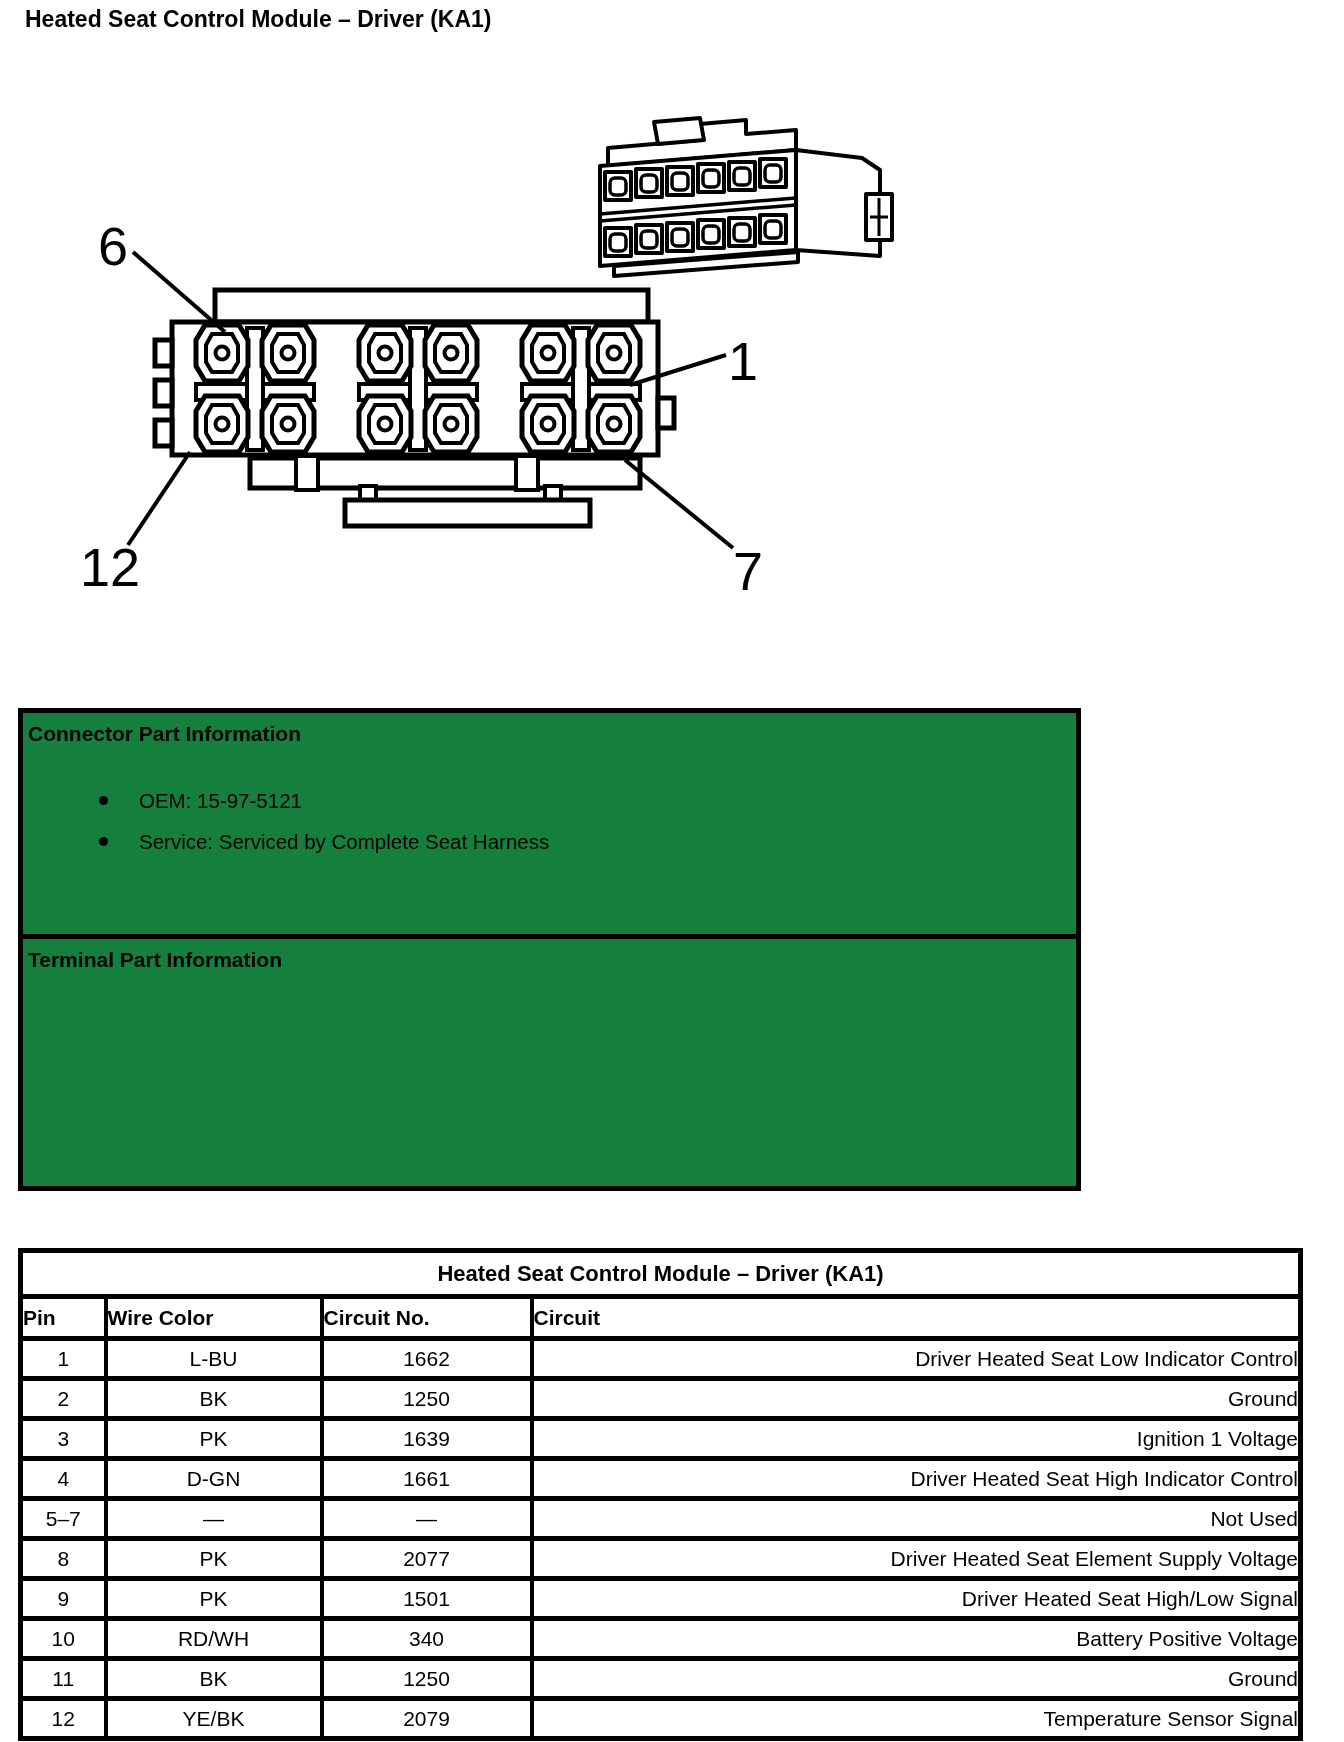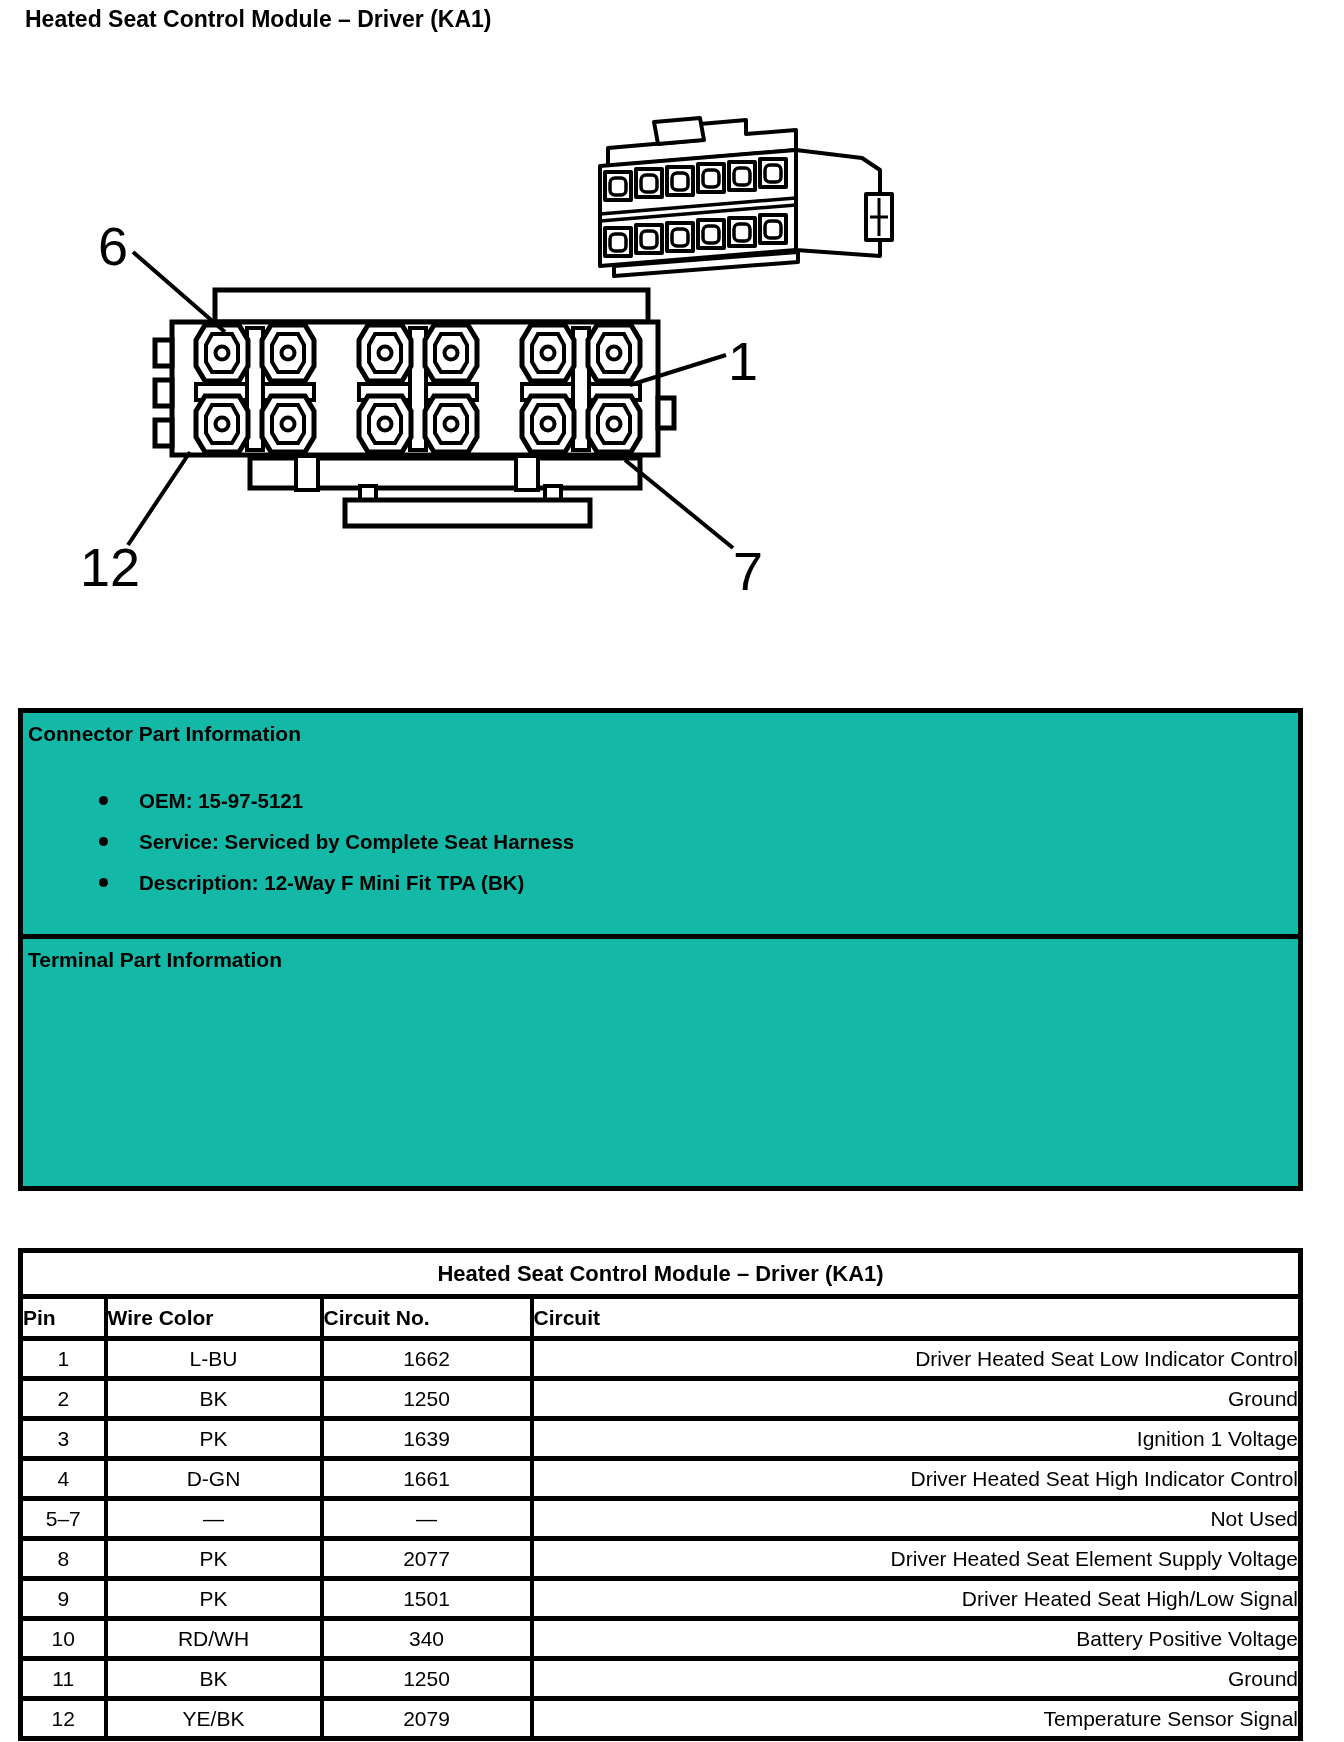--- a/index.html
+++ b/index.html
@@ -28,38 +28,37 @@
   svg .lbl {
     font-family:"Liberation Sans", sans-serif;
     font-size:54px;
     fill:#000;
     stroke:none;
   }
   
   .infobox {
     position:absolute;
     left:18px; top:708px;
-    width:1285px;
+    width:1063px;
     border:5px solid #000;
     box-sizing:border-box;
-    background:#14b8a6;
+    background:#15803d;
   }
   .infosection { box-sizing:border-box; }
   .infosection.first  { height:217px; border-bottom:5px solid #000; }
   .infosection.second { height:238px; }
   .infosection h2 {
     margin:9px 0 0 5px;
     font-size:21px;
     font-weight:bold;
   }
   .infosection ul {
     margin:34px 0 0 0;
     padding:0 4px 0 76px;
     list-style:none;
-    font-weight:bold;
   }
   .infosection li {
     position:relative;
     font-size:20.5px;
     line-height:41px;
     padding-left:40px;
     white-space:nowrap;
   }
   .infosection li::before {
     content:"";
@@ -200,21 +199,20 @@
     <text class="lbl" x="80" y="586">12</text>
     <text class="lbl" x="733" y="590">7</text>
   </svg>
 
   <div class="infobox">
     <div class="infosection first">
       <h2>Connector Part Information</h2>
       <ul>
         <li>OEM: 15-97-5121</li>
         <li>Service: Serviced by Complete Seat Harness</li>
-        <li>Description: 12-Way F Mini Fit TPA (BK)</li>
       </ul>
     </div>
     <div class="infosection second">
       <h2>Terminal Part Information</h2>
     </div>
   </div>
 
   <table class="pintable">
     <colgroup>
       <col style="width:85px">

